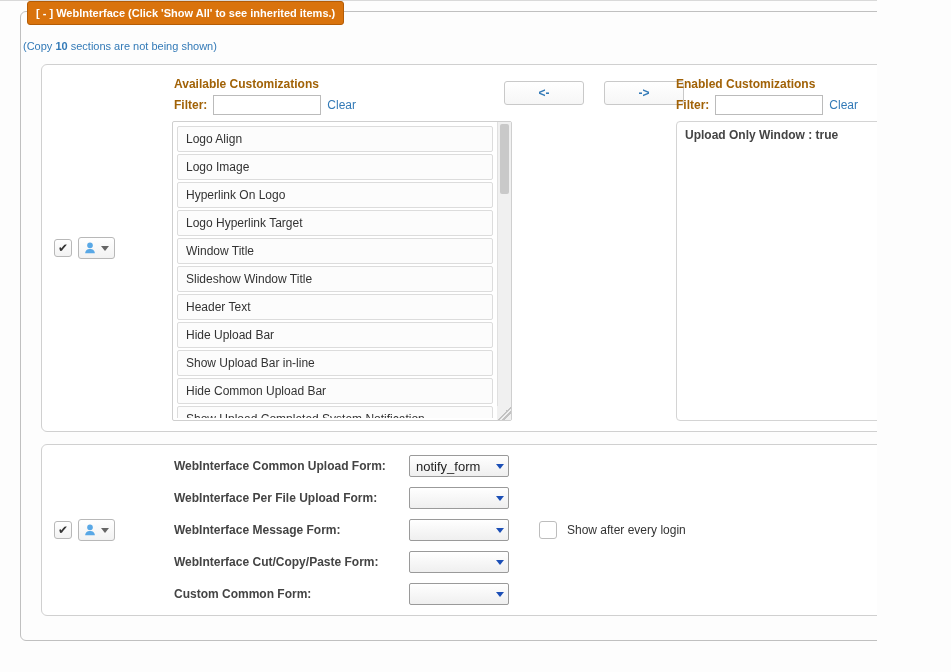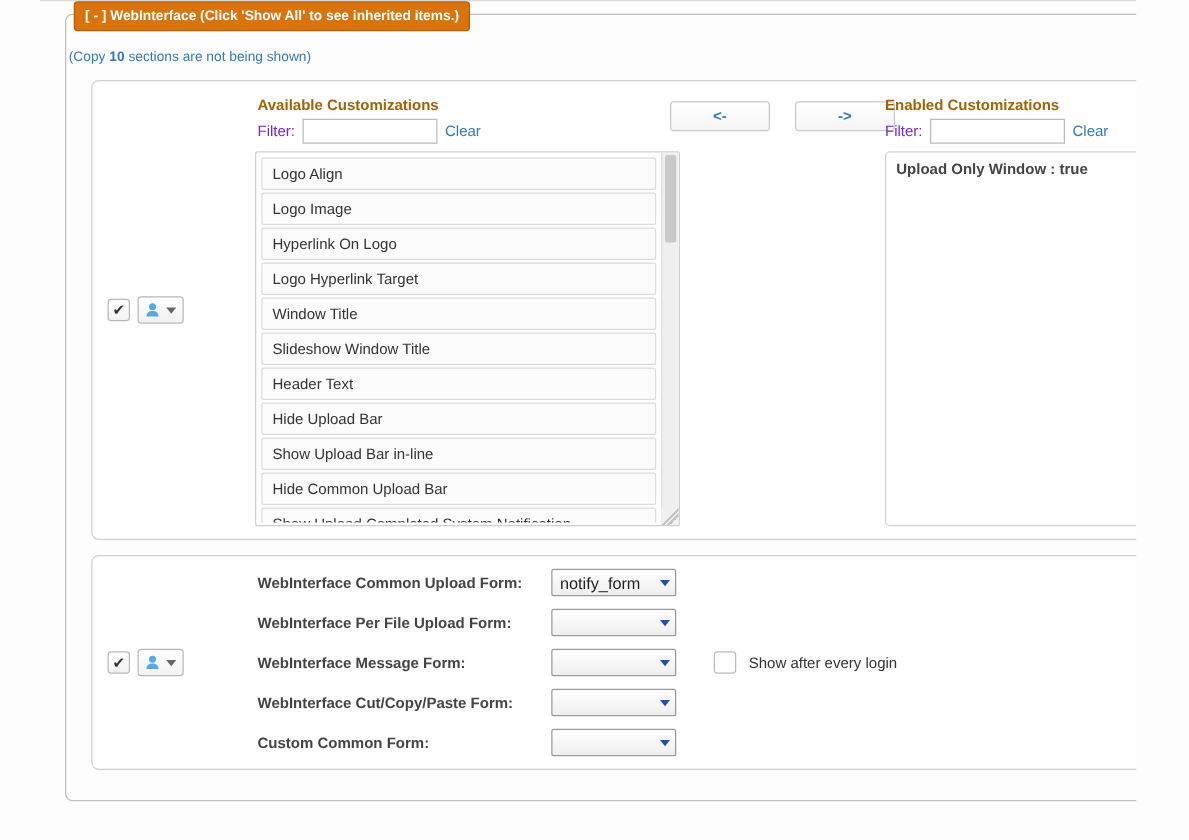--- a/index.html
+++ b/index.html
@@ -10,21 +10,20 @@
     font-size: 12px;
     color: #333;
     background: #fdfdfd;
   }
   .page {
     width: 877px;
     height: 672px;
     position: relative;
     background: #fdfdfd;
     overflow: hidden;
-    margin-left: 32px;
   }
   .top-rule {
     border-top: 1px solid #d9d9d9;
     height: 0;
     margin: 0;
   }
 
   
   .fieldset {
     position: relative;
@@ -119,21 +118,21 @@
     align-items: start;
   }
   .col-head {
     display: flex;
     flex-direction: column;
     gap: 4px;
     padding: 2px 0 6px 12px;
   }
   .col-title { font-weight: bold; color: #a16207; }
   .filter-line { display: flex; align-items: center; gap: 6px; }
-  .filter-line label { color: #6d28d9; font-weight: normal; }
+  .filter-line label { color: #a16207; font-weight: bold; }
   .filter-input {
     width: 108px;
     height: 20px;
     border: 1px solid #bbb;
     background: #fff;
     padding: 0 4px;
     font-size: 12px;
   }
   .clear-link { color: #337ab7; cursor: pointer; }
 

